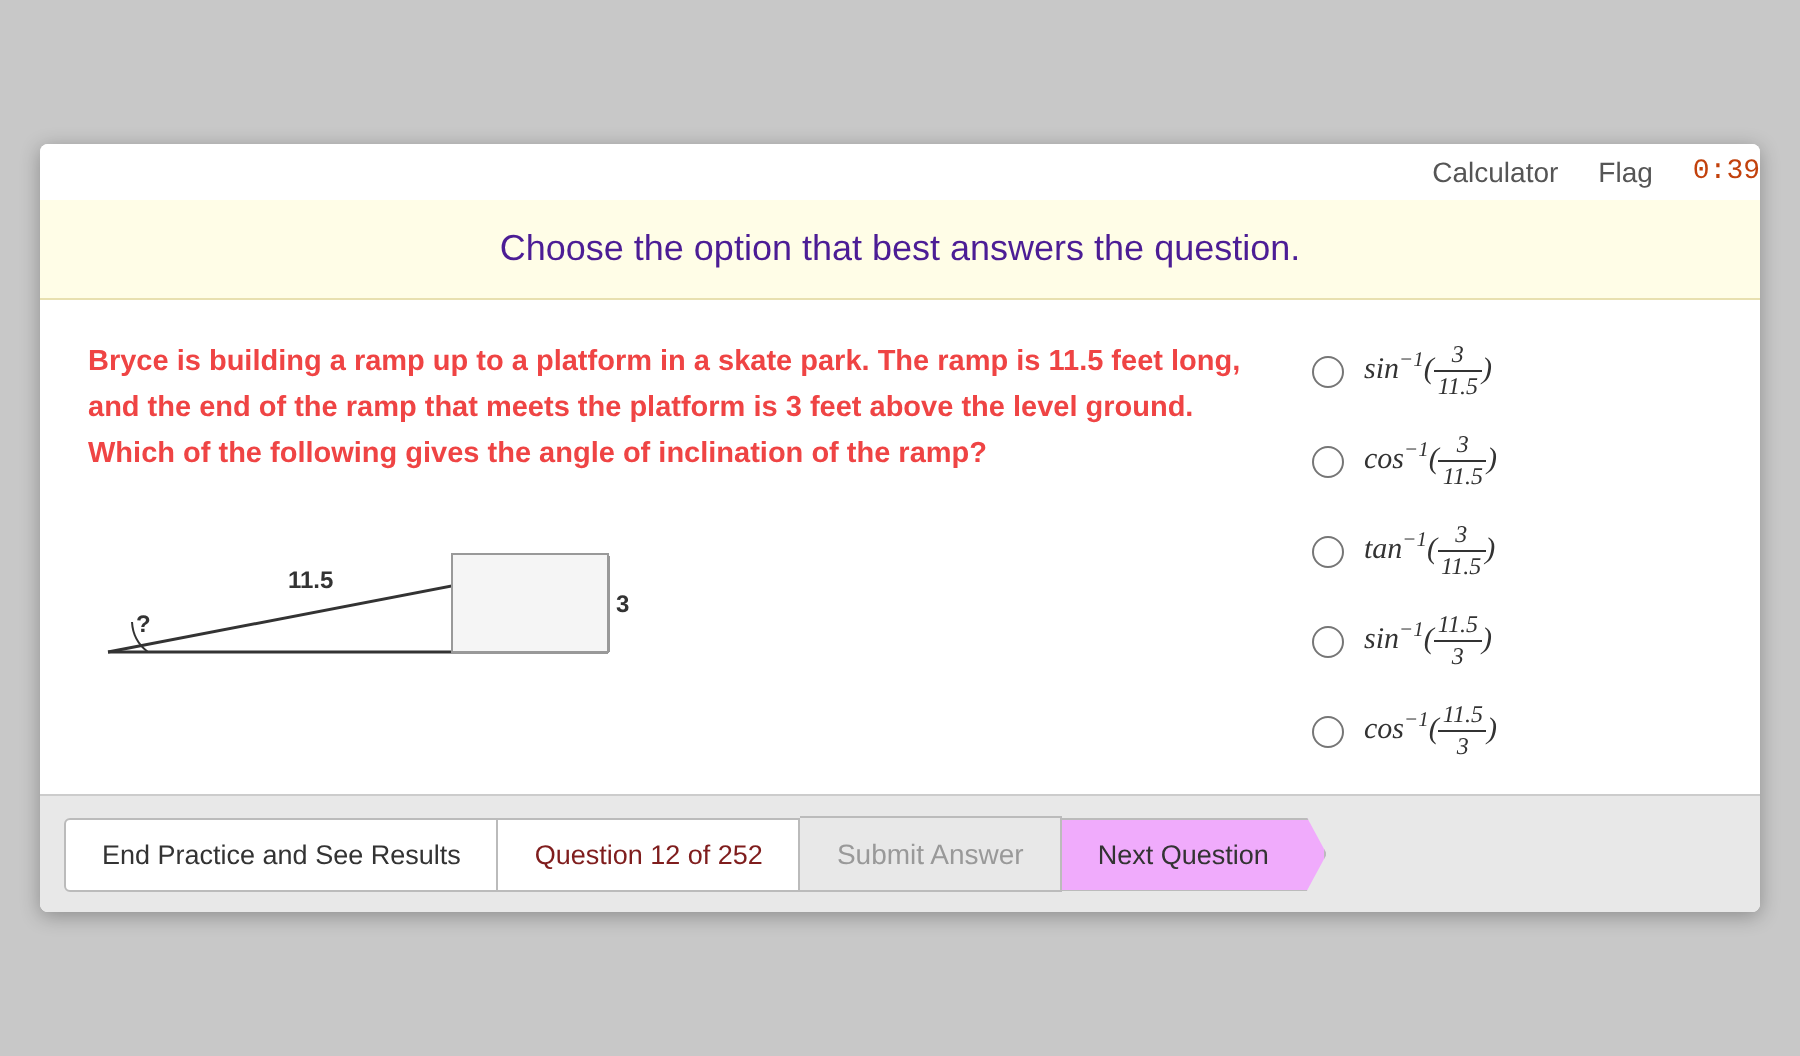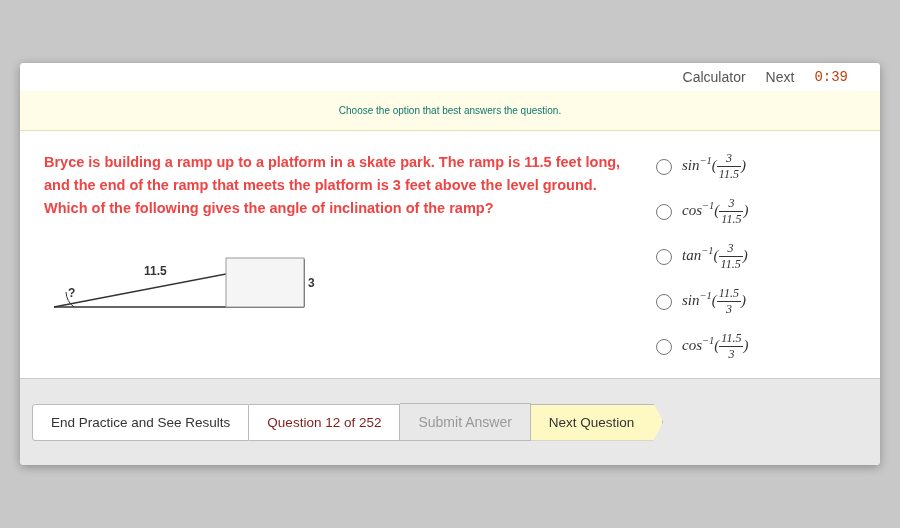--- a/index.html
+++ b/index.html
@@ -18,41 +18,41 @@
       border-radius: 4px;
       box-shadow: 0 2px 10px rgba(0,0,0,0.3);
       overflow: hidden;
       display: flex;
       flex-direction: column;
     }
     .top-bar {
       display: flex;
       justify-content: flex-end;
       align-items: flex-end;
-      padding: 6px 32px;
+      padding: 6px 0;
       background: #fff;
       gap: 20px;
     }
     .top-bar-item {
       font-family: Arial, sans-serif;
       font-size: 14px;
       color: #555;
       cursor: pointer;
     }
     .top-bar-item.timer {
       color: #c2410c;
       font-family: Liberation Mono, monospace;
     }
     .instruction-bar {
       background: #fffde7;
       text-align: center;
       padding: 14px 20px;
       font-family: Arial, sans-serif;
-      font-size: 10px;
-      color: #0f766e;
+      font-size: 18px;
+      color: #4c1d95;
       border-bottom: 1px solid #e8e0b0;
     }
     .content-area {
       display: flex;
       flex-direction: row;
       padding: 20px 24px 16px 24px;
       gap: 20px;
       flex: 1;
     }
     .question-text {
@@ -92,21 +92,21 @@
       color: #333;
       cursor: pointer;
     }
     .math-expr {
       font-style: italic;
     }
     .footer-bar {
       background: #e8e8e8;
       display: flex;
       align-items: center;
-      padding: 24px 12px;
+      padding: 10px 12px;
       gap: 0;
       border-top: 1px solid #ccc;
     }
     .footer-btn {
       font-family: Arial, sans-serif;
       font-size: 13.5px;
       padding: 10px 18px;
       border: 1px solid #bbb;
       background: #fff;
       cursor: pointer;
@@ -135,38 +135,38 @@
       background: #e8e8e8;
       cursor: pointer;
       color: #999;
     }
     .footer-btn-next {
       font-family: Arial, sans-serif;
       font-size: 13.5px;
       padding: 10px 18px;
       border: 1px solid #bbb;
       border-left: none;
-      background: #fef9c3;
+      background: #f0abfc;
       cursor: pointer;
       color: #333;
       clip-path: polygon(0 0, calc(100% - 10px) 0, 100% 50%, calc(100% - 10px) 100%, 0 100%);
       padding-right: 28px;
     }
     sup {
       font-size: 0.7em;
     }
   </style>
 </head>
 <body>
 
 <div class="main-card">
 
   <div class="top-bar">
     <span class="top-bar-item">Calculator</span>
-    <span class="top-bar-item">Next</span>
+    <span class="top-bar-item">Flag</span>
     <span class="top-bar-item timer">0:39</span>
   </div>
 
   <div class="instruction-bar">
     <span>Choose the option that best answers the question.</span>
   </div>
 
   <div class="content-area">
 
     <div class="question-text">

